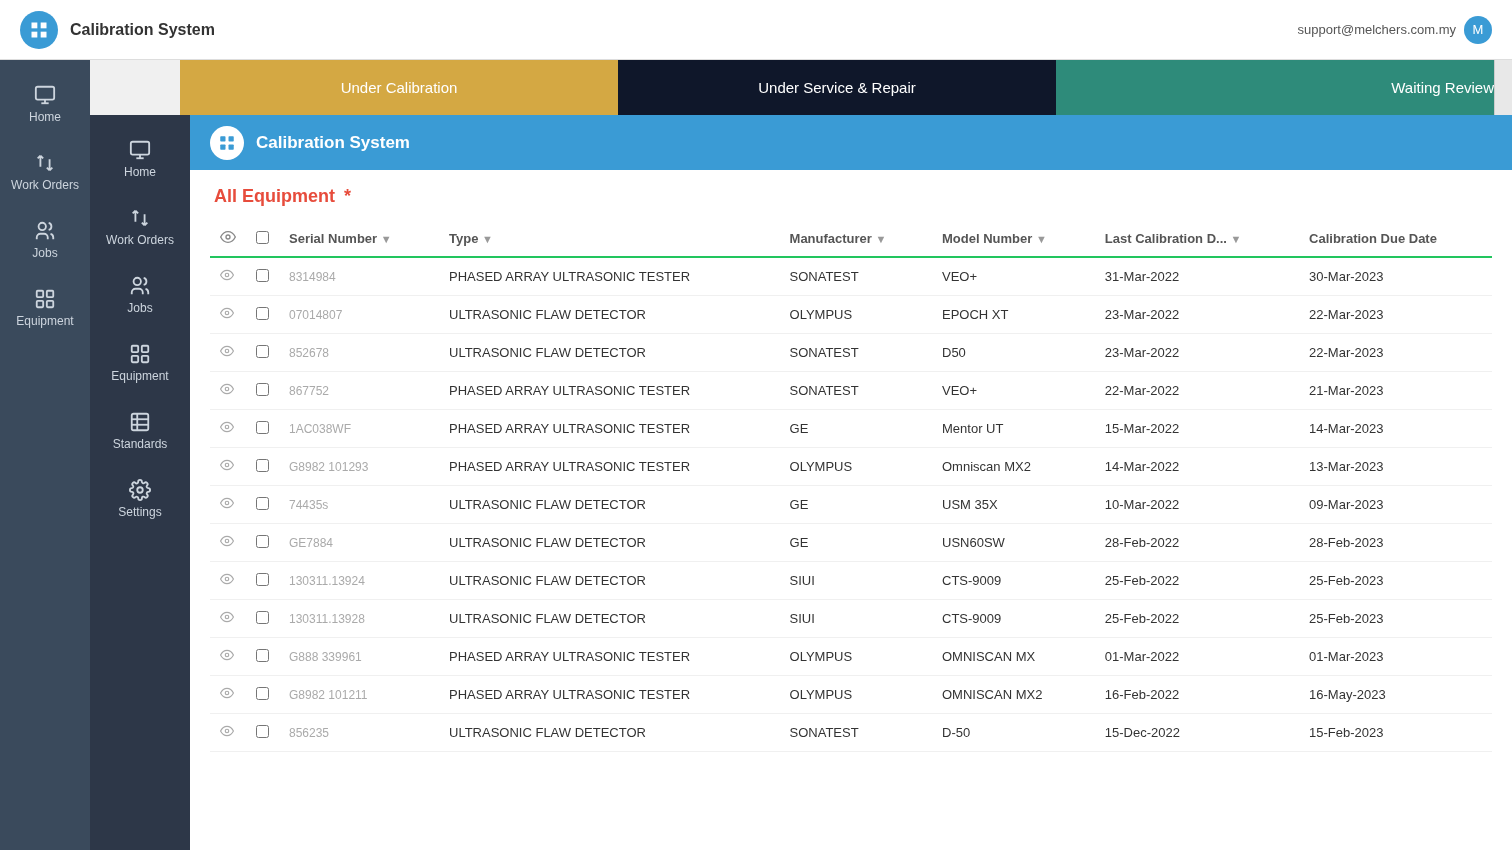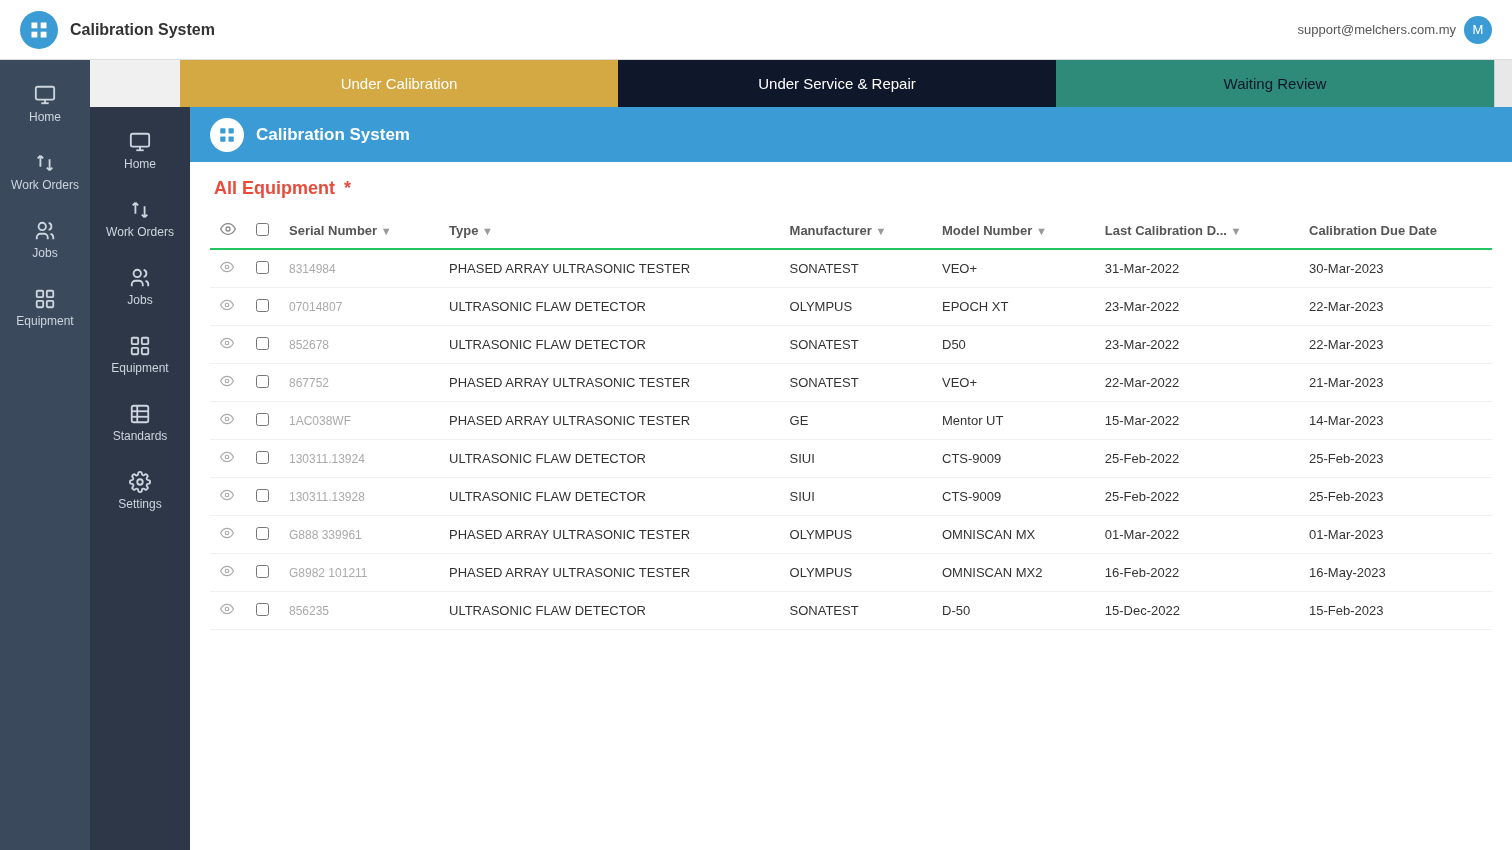--- a/index.html
+++ b/index.html
@@ -35,32 +35,32 @@
       width: 28px; height: 28px;
       background: #3a9bd5;
       border-radius: 50%;
       display: flex; align-items: center; justify-content: center;
       color: white; font-size: 13px;
     }
 
     
     .status-tabs {
       display: flex;
-      height: 47px;
+      height: 55px;
       margin-left: 90px;
     }
     .status-tab {
       flex: 1;
       display: flex; align-items: center; justify-content: center;
       font-size: 15px; font-weight: 500;
       cursor: pointer;
     }
     .status-tab.calibration { background: #d4a843; color: white; }
     .status-tab.service { background: #0f172a; color: white; }
-    .status-tab.review { background: #2e8b7a; color: #0f172a; }
+    .status-tab.review { background: #2e8b7a; color: #ffffff; justify-content: flex-end; }
 
     
     .main-layout {
       display: flex;
       height: calc(850px - 60px);
     }
 
     
     .sidebar-outer {
       width: 90px;
@@ -454,20 +454,71 @@
                 <tr>
     <td class="eye-col">
       <svg viewBox="0 0 24 24" width="14" height="14" fill="none" stroke="#aaa" stroke-width="2">
                       <path d="M1 12s4-8 11-8 11 8 11 8-4 8-11 8-11-8-11-8z"></path>
                       <circle cx="12" cy="12" r="3"></circle>
                     </svg>
     </td>
     <td class="check-col">
       <input type="checkbox" style="">
     </td>
+    <td class="serial-cell">G8982 101293</td>
+    <td>PHASED ARRAY ULTRASONIC TESTER</td>
+    <td>OLYMPUS</td>
+    <td>Omniscan MX2</td>
+    <td>14-Mar-2022</td>
+    <td>13-Mar-2023</td>
+  </tr>
+                <tr>
+    <td class="eye-col">
+      <svg viewBox="0 0 24 24" width="14" height="14" fill="none" stroke="#aaa" stroke-width="2">
+                      <path d="M1 12s4-8 11-8 11 8 11 8-4 8-11 8-11-8-11-8z"></path>
+                      <circle cx="12" cy="12" r="3"></circle>
+                    </svg>
+    </td>
+    <td class="check-col">
+      <input type="checkbox" style="">
+    </td>
+    <td class="serial-cell">74435s</td>
+    <td>ULTRASONIC FLAW DETECTOR</td>
+    <td>GE</td>
+    <td>USM 35X</td>
+    <td>10-Mar-2022</td>
+    <td>09-Mar-2023</td>
+  </tr>
+                <tr>
+    <td class="eye-col">
+      <svg viewBox="0 0 24 24" width="14" height="14" fill="none" stroke="#aaa" stroke-width="2">
+                      <path d="M1 12s4-8 11-8 11 8 11 8-4 8-11 8-11-8-11-8z"></path>
+                      <circle cx="12" cy="12" r="3"></circle>
+                    </svg>
+    </td>
+    <td class="check-col">
+      <input type="checkbox" style="">
+    </td>
+    <td class="serial-cell">GE7884</td>
+    <td>ULTRASONIC FLAW DETECTOR</td>
+    <td>GE</td>
+    <td>USN60SW</td>
+    <td>28-Feb-2022</td>
+    <td>28-Feb-2023</td>
+  </tr>
+                <tr>
+    <td class="eye-col">
+      <svg viewBox="0 0 24 24" width="14" height="14" fill="none" stroke="#aaa" stroke-width="2">
+                      <path d="M1 12s4-8 11-8 11 8 11 8-4 8-11 8-11-8-11-8z"></path>
+                      <circle cx="12" cy="12" r="3"></circle>
+                    </svg>
+    </td>
+    <td class="check-col">
+      <input type="checkbox" style="">
+    </td>
     <td class="serial-cell">130311.13924</td>
     <td>ULTRASONIC FLAW DETECTOR</td>
     <td>SIUI</td>
     <td>CTS-9009</td>
     <td>25-Feb-2022</td>
     <td>25-Feb-2023</td>
   </tr>
                 <tr>
     <td class="eye-col">
       <svg viewBox="0 0 24 24" width="14" height="14" fill="none" stroke="#aaa" stroke-width="2">

